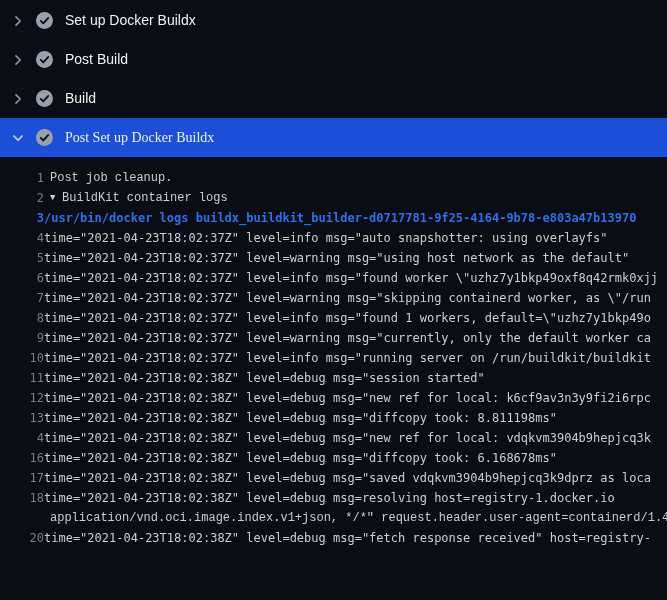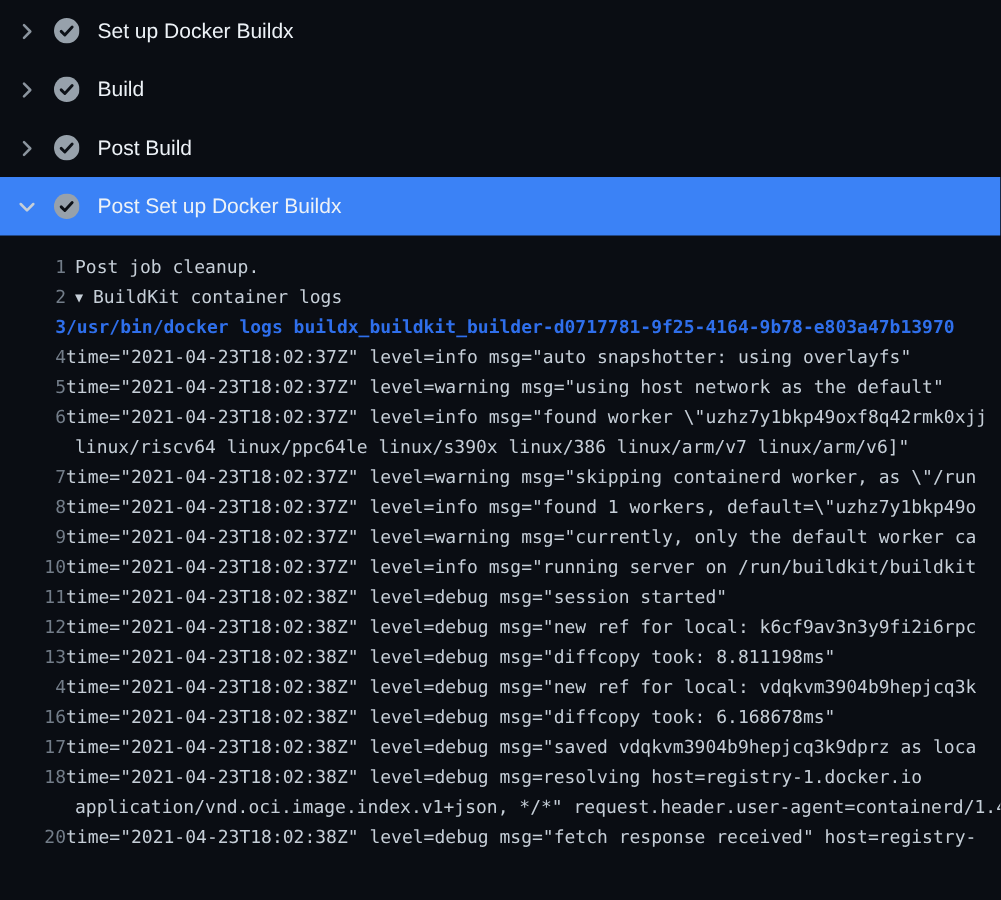--- a/index.html
+++ b/index.html
@@ -12,21 +12,21 @@
 
   
   .steps { padding-top: 1px; }
   .step {
     height: 39px;
     display: flex;
     align-items: center;
     padding-left: 10px;
     cursor: pointer;
   }
-  .step.expanded { background: #3b82f6; }
+  .step.expanded { background: #1d4ed8; font-family: Liberation Serif, serif; }
   .chev {
     width: 16px; height: 16px;
     display: inline-flex; align-items: center; justify-content: center;
     margin-right: 10px; flex: 0 0 16px;
   }
   .check {
     width: 17px; height: 17px;
     display: inline-flex; align-items: center; justify-content: center;
     margin-right: 12px; flex: 0 0 17px;
   }
@@ -46,21 +46,21 @@
     color: #c6cfd8;
   }
   .lrow { display: flex; height: 20px; white-space: pre; }
   .gutter {
     flex: 0 0 44px; width: 44px;
     text-align: right;
     color: #737d89;
     user-select: none;
   }
   .ltext { white-space: pre; overflow: hidden; }
-  .ind0 { padding-left: 6px; }
+  .ind0 { padding-left: 6px; font-family: Liberation Mono, monospace; }
   .ind1 { }
   .cmd span { color: #2f6feb; font-weight: bold; }
   .tri {
     display: inline-block;
     width: 12px;
     font-size: 9px;
     vertical-align: 1px;
     color: #c6cfd8;
     cursor: pointer;
   }
@@ -89,35 +89,35 @@
           <svg width="16" height="16" viewBox="0 0 16 16">
             <path d="M6 3.8l4.2 4.2L6 12.2" fill="none" stroke="#8b949e" stroke-width="1.7" stroke-linecap="round" stroke-linejoin="round"></path>
           </svg>
         </span>
         <span class="check">
           <svg width="17" height="17" viewBox="0 0 16 16">
             <circle cx="8" cy="8" r="8" fill="#97a1ab"></circle>
             <path d="M4.5 8.4l2.3 2.3 4.6-5" fill="none" stroke="#0d1117" stroke-width="1.8" stroke-linecap="round" stroke-linejoin="round"></path>
           </svg>
         </span>
-        <span class="step-label">Build</span>
+        <span class="step-label">Post Build</span>
       </div>
       <div class="step">
         <span class="chev">
           <svg width="16" height="16" viewBox="0 0 16 16">
             <path d="M6 3.8l4.2 4.2L6 12.2" fill="none" stroke="#8b949e" stroke-width="1.7" stroke-linecap="round" stroke-linejoin="round"></path>
           </svg>
         </span>
         <span class="check">
           <svg width="17" height="17" viewBox="0 0 16 16">
             <circle cx="8" cy="8" r="8" fill="#97a1ab"></circle>
             <path d="M4.5 8.4l2.3 2.3 4.6-5" fill="none" stroke="#0d1117" stroke-width="1.8" stroke-linecap="round" stroke-linejoin="round"></path>
           </svg>
         </span>
-        <span class="step-label">Post Build</span>
+        <span class="step-label">Build</span>
       </div>
       <div class="step expanded">
         <span class="chev">
           <svg width="16" height="16" viewBox="0 0 16 16">
             <path d="M3.8 6l4.2 4.2L12.2 6" fill="none" stroke="#c6cfd8" stroke-width="1.7" stroke-linecap="round" stroke-linejoin="round"></path>
           </svg>
         </span>
         <span class="check">
           <svg width="17" height="17" viewBox="0 0 16 16">
             <circle cx="8" cy="8" r="8" fill="#97a1ab"></circle>
@@ -127,21 +127,20 @@
         <span class="step-label">Post Set up Docker Buildx</span>
       </div>
     </div>
   <div class="log">
       <div class="lrow"><span class="gutter">1</span><span class="ltext ind0"><span>Post job cleanup.</span></span></div>
       <div class="lrow"><span class="gutter">2</span><span class="ltext ind0"><span class="tri">▼</span><span>BuildKit container logs</span></span></div>
       <div class="lrow cmd"><span class="gutter">3</span><span class="ltext ind1"><span>/usr/bin/docker logs buildx_buildkit_builder-d0717781-9f25-4164-9b78-e803a47b13970</span></span></div>
       <div class="lrow"><span class="gutter">4</span><span class="ltext ind1"><span>time="2021-04-23T18:02:37Z" level=info msg="auto snapshotter: using overlayfs"</span></span></div>
       <div class="lrow"><span class="gutter">5</span><span class="ltext ind1"><span>time="2021-04-23T18:02:37Z" level=warning msg="using host network as the default"</span></span></div>
       <div class="lrow"><span class="gutter">6</span><span class="ltext ind1"><span>time="2021-04-23T18:02:37Z" level=info msg="found worker \"uzhz7y1bkp49oxf8q42rmk0xjj</span></span></div>
-      <div class="lrow"><span class="gutter"></span><span class="ltext ind0"><span>linux/riscv64 linux/ppc64le linux/s390x linux/386 linux/arm/v7 linux/arm/v6]"</span></span></div>
       <div class="lrow"><span class="gutter">7</span><span class="ltext ind1"><span>time="2021-04-23T18:02:37Z" level=warning msg="skipping containerd worker, as \"/run</span></span></div>
       <div class="lrow"><span class="gutter">8</span><span class="ltext ind1"><span>time="2021-04-23T18:02:37Z" level=info msg="found 1 workers, default=\"uzhz7y1bkp49o</span></span></div>
       <div class="lrow"><span class="gutter">9</span><span class="ltext ind1"><span>time="2021-04-23T18:02:37Z" level=warning msg="currently, only the default worker ca</span></span></div>
       <div class="lrow"><span class="gutter">10</span><span class="ltext ind1"><span>time="2021-04-23T18:02:37Z" level=info msg="running server on /run/buildkit/buildkit</span></span></div>
       <div class="lrow"><span class="gutter">11</span><span class="ltext ind1"><span>time="2021-04-23T18:02:38Z" level=debug msg="session started"</span></span></div>
       <div class="lrow"><span class="gutter">12</span><span class="ltext ind1"><span>time="2021-04-23T18:02:38Z" level=debug msg="new ref for local: k6cf9av3n3y9fi2i6rpc</span></span></div>
       <div class="lrow"><span class="gutter">13</span><span class="ltext ind1"><span>time="2021-04-23T18:02:38Z" level=debug msg="diffcopy took: 8.811198ms"</span></span></div>
       <div class="lrow"><span class="gutter">4</span><span class="ltext ind1"><span>time="2021-04-23T18:02:38Z" level=debug msg="new ref for local: vdqkvm3904b9hepjcq3k</span></span></div>
       <div class="lrow"><span class="gutter">16</span><span class="ltext ind1"><span>time="2021-04-23T18:02:38Z" level=debug msg="diffcopy took: 6.168678ms"</span></span></div>
       <div class="lrow"><span class="gutter">17</span><span class="ltext ind1"><span>time="2021-04-23T18:02:38Z" level=debug msg="saved vdqkvm3904b9hepjcq3k9dprz as loca</span></span></div>

